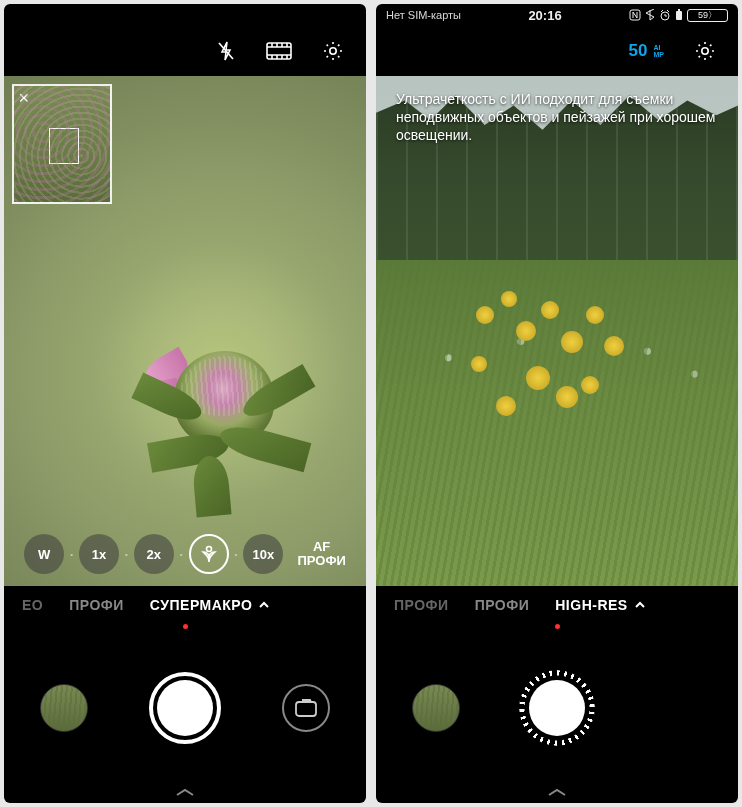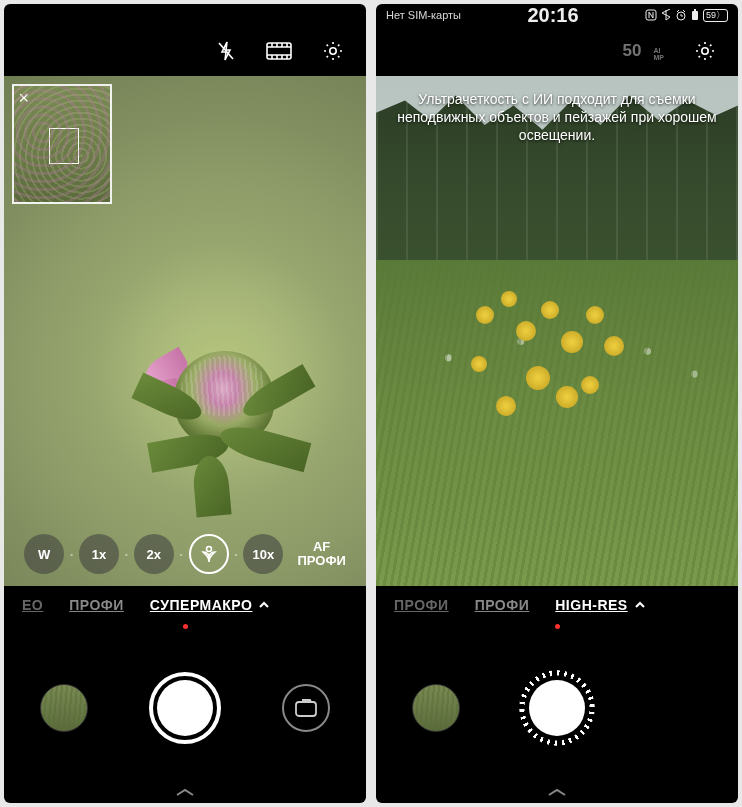--- a/index.html
+++ b/index.html
@@ -27,35 +27,35 @@
   .statusbar {
     height: 22px;
     display: flex;
     align-items: center;
     justify-content: space-between;
     padding: 0 10px;
     font-size: 11px;
     color: #eee;
   }
   .statusbar .left { opacity: .9; }
-  .statusbar .center { font-weight: 600; font-size: 20px; }
+  .statusbar .center { font-weight: 600; font-size: 13px; }
   .statusbar .right { display: flex; gap: 4px; align-items: center; }
   .statusbar .right svg { display:block; }
-  .battbox { border:1px solid #eee; border-radius:3px; font-size:9px; padding:0 2px; line-height:11px;}
+  .battbox { border:1px solid #eee; border-radius:3px; font-size:9px; padding:0 10px; line-height:11px;}
   
   .topctrl {
     height: 50px;
     display: flex;
     align-items: center;
     justify-content: flex-end;
     gap: 30px;
     padding: 0 22px;
   }
   .icon { color: #fff; display:flex; align-items:center; justify-content:center; }
-  .fifty { color:#737373; font-size:17px; font-weight:700; display:flex; align-items:flex-end; gap:12px;}
+  .fifty { color:#0ea5e9; font-size:17px; font-weight:700; display:flex; align-items:center; gap:6px;}
   .fifty small { font-size:7px; line-height:7px; display:flex; flex-direction:column; font-weight:600;}
   
   .viewfinder {
     flex: 0 0 510px;
     position: relative;
     overflow: hidden;
   }
   
   .vf-macro {
     background: radial-gradient(circle at 60% 58%, #b6c77c 0%, #aab97a 18%, #97a66e 35%, #8c9a68 55%, #7e8c5e 75%, #6f7d52 100%);
@@ -107,24 +107,24 @@
     background:repeating-linear-gradient(90deg,rgba(200,210,200,.12) 0 2px,transparent 2px 30px);}
   .grass{position:absolute;top:36%;left:0;right:0;bottom:0;
     background:linear-gradient(#5a7a3a 0%,#6a8a42 40%,#7a9a4c 100%);}
   .grass::before{content:"";position:absolute;inset:0;
     background:repeating-linear-gradient(100deg,rgba(90,120,50,.4) 0 3px,transparent 3px 7px),
       radial-gradient(circle at 20% 30%,rgba(255,255,255,.5) 0 3px,transparent 4px),
       radial-gradient(circle at 40% 25%,rgba(255,255,255,.45) 0 3px,transparent 4px),
       radial-gradient(circle at 75% 28%,rgba(255,255,255,.45) 0 3px,transparent 4px),
       radial-gradient(circle at 88% 35%,rgba(255,255,255,.4) 0 3px,transparent 4px);}
   .yellow{position:absolute;border-radius:50%;background:radial-gradient(#f0d040,#c0a020);}
-  .tiptext{position:absolute;top:14px;left:20px;right:20px;color:#fff;font-size:14px;text-align:center;line-height:18px;text-shadow:0 1px 3px rgba(0,0,0,.8);font-weight:500;}
+  .tiptext{position:absolute;top:14px;left:20px;right:20px;color:#fff;font-size:14px;text-align:left;line-height:18px;text-shadow:0 1px 3px rgba(0,0,0,.8);font-weight:500;}
   
   .modebar{height:38px;display:flex;align-items:center;gap:26px;padding:0 18px;color:#888;font-size:14px;font-weight:700;letter-spacing:.5px;position:relative;}
-  .modebar .m{white-space:nowrap;text-decoration:underline;}
+  .modebar .m{white-space:nowrap;}
   .modebar .m.cut{color:#666;}
   .modebar .m.active{color:#fff;display:flex;align-items:center;gap:6px;}
   .reddotrow{height:10px;display:flex;justify-content:center;}
   .reddot{width:5px;height:5px;border-radius:50%;background:#ff3030;}
   
   .shutterbar{flex:1;display:flex;align-items:center;justify-content:space-between;padding:0 36px;}
   .thumb{width:48px;height:48px;border-radius:50%;background:linear-gradient(#7a8a55,#5a6a3c);border:1px solid #333;overflow:hidden;position:relative;}
   .thumb::after{content:"";position:absolute;inset:0;background:repeating-linear-gradient(95deg,rgba(90,110,50,.5) 0 2px,transparent 2px 5px);}
   .shutter{width:72px;height:72px;border-radius:50%;border:4px solid #fff;display:flex;align-items:center;justify-content:center;}
   .shutter-inner{width:56px;height:56px;border-radius:50%;background:#fff;}

